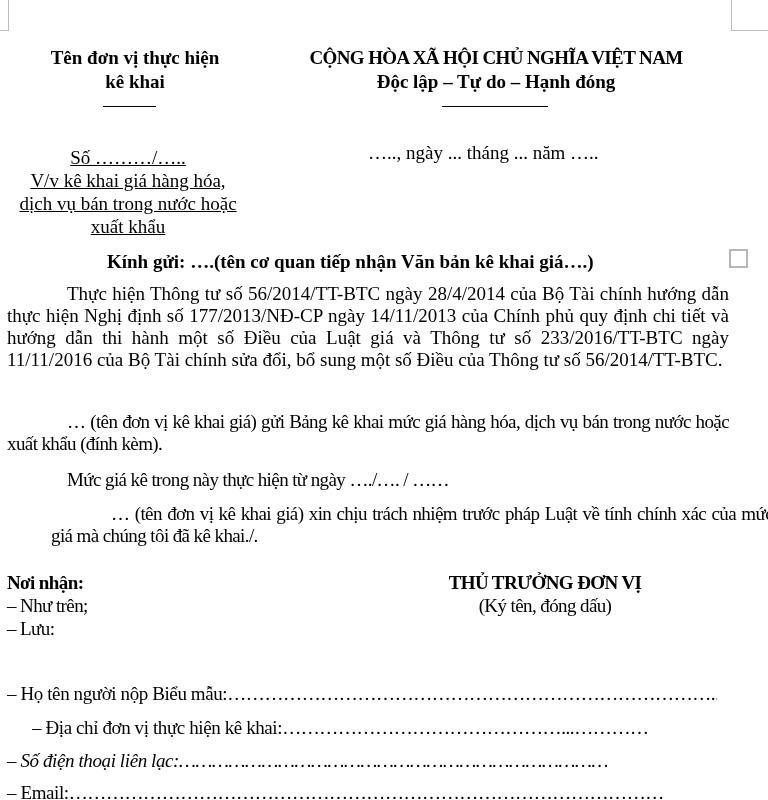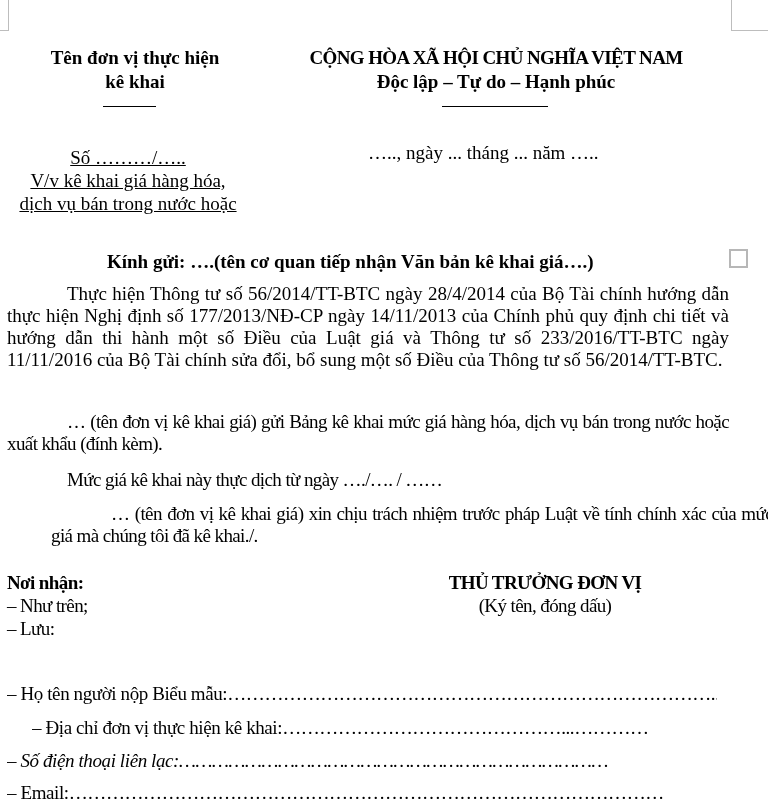--- a/index.html
+++ b/index.html
@@ -29,46 +29,47 @@
 <div class="crop-tr"></div>
 
 <div class="abs bold center" style="left:20px; top:46px; width:230px; line-height:24px;">
   <div>Tên đơn vị thực hiện</div>
   <div>kê khai</div>
 </div>
 <div class="rule" style="left:103px; top:106px; width:53px;"></div>
 
 <div class="abs bold center" style="left:270px; top:46px; width:452px; line-height:24px;">
   <div class="condensed">CỘNG HÒA XÃ HỘI CHỦ NGHĨA VIỆT NAM</div>
-  <div>Độc lập – Tự do – Hạnh phúc</div>
+  <div>Độc lập – Tự do – Hạnh đóng</div>
 </div>
 <div class="rule" style="left:442px; top:106px; width:106px;"></div>
 
 <div class="abs center" style="left:0px; top:146px; width:256px; line-height:23px;text-decoration:underline;">
   <div>Số ………/…..</div>
   <div>V/v kê khai giá hàng hóa,</div>
   <div>dịch vụ bán trong nước hoặc</div>
+  <div>xuất khẩu</div>
 </div>
 <div class="abs ital" style="left:368px; top:141px; line-height:23px;">….., ngày ... tháng ... năm …..</div>
 
 <div class="abs bold" style="left:107px; top:250px; line-height:24px;">
   <span>Kính gửi: ….</span><span class="ital">(tên cơ quan tiếp nhận Văn bản kê khai giá….)</span>
 </div>
 <div class="anchor-box"></div>
 
 <div class="para" style="top:283px;">
   <span class="indent"></span><span>Thực hiện Thông tư số 56/2014/TT-BTC ngày 28/4/2014 của Bộ Tài chính hướng dẫn thực hiện Nghị định số 177/2013/NĐ-CP ngày 14/11/2013 của Chính phủ quy định chi tiết và hướng dẫn thi hành một số Điều của Luật giá và Thông tư số 233/2016/TT-BTC ngày 11/11/2016 của Bộ Tài chính sửa đổi, bổ sung một số Điều của Thông tư số 56/2014/TT-BTC.</span>
 </div>
 
 <div class="para condensed" style="top:411px;">
   <span class="indent"></span><span>… </span><span class="ital">(tên đơn vị kê khai giá)</span><span> gửi Bảng kê khai mức giá hàng hóa, dịch vụ bán trong nước hoặc xuất khẩu (đính kèm).</span>
 </div>
 
 <div class="para condensed" style="top:469px;">
-  <span class="indent"></span><span>Mức giá kê khai này thực dịch từ ngày …./…. / ……</span>
+  <span class="indent"></span><span>Mức giá kê trong này thực hiện từ ngày …./…. / ……</span>
 </div>
 
 <div class="para condensed" style="top:503px;margin-left:44px;">
   <span class="indent"></span><span>… </span><span class="ital">(tên đơn vị kê khai giá)</span><span> xin chịu trách nhiệm trước pháp Luật về tính chính xác của mức giá mà chúng tôi đã kê khai./.</span>
 </div>
 
 <div class="abs condensed" style="left:7px; top:571px; line-height:23px;">
   <div class="bold ital">Nơi nhận:</div>
   <div>– Như trên;</div>
   <div>– Lưu:</div>

